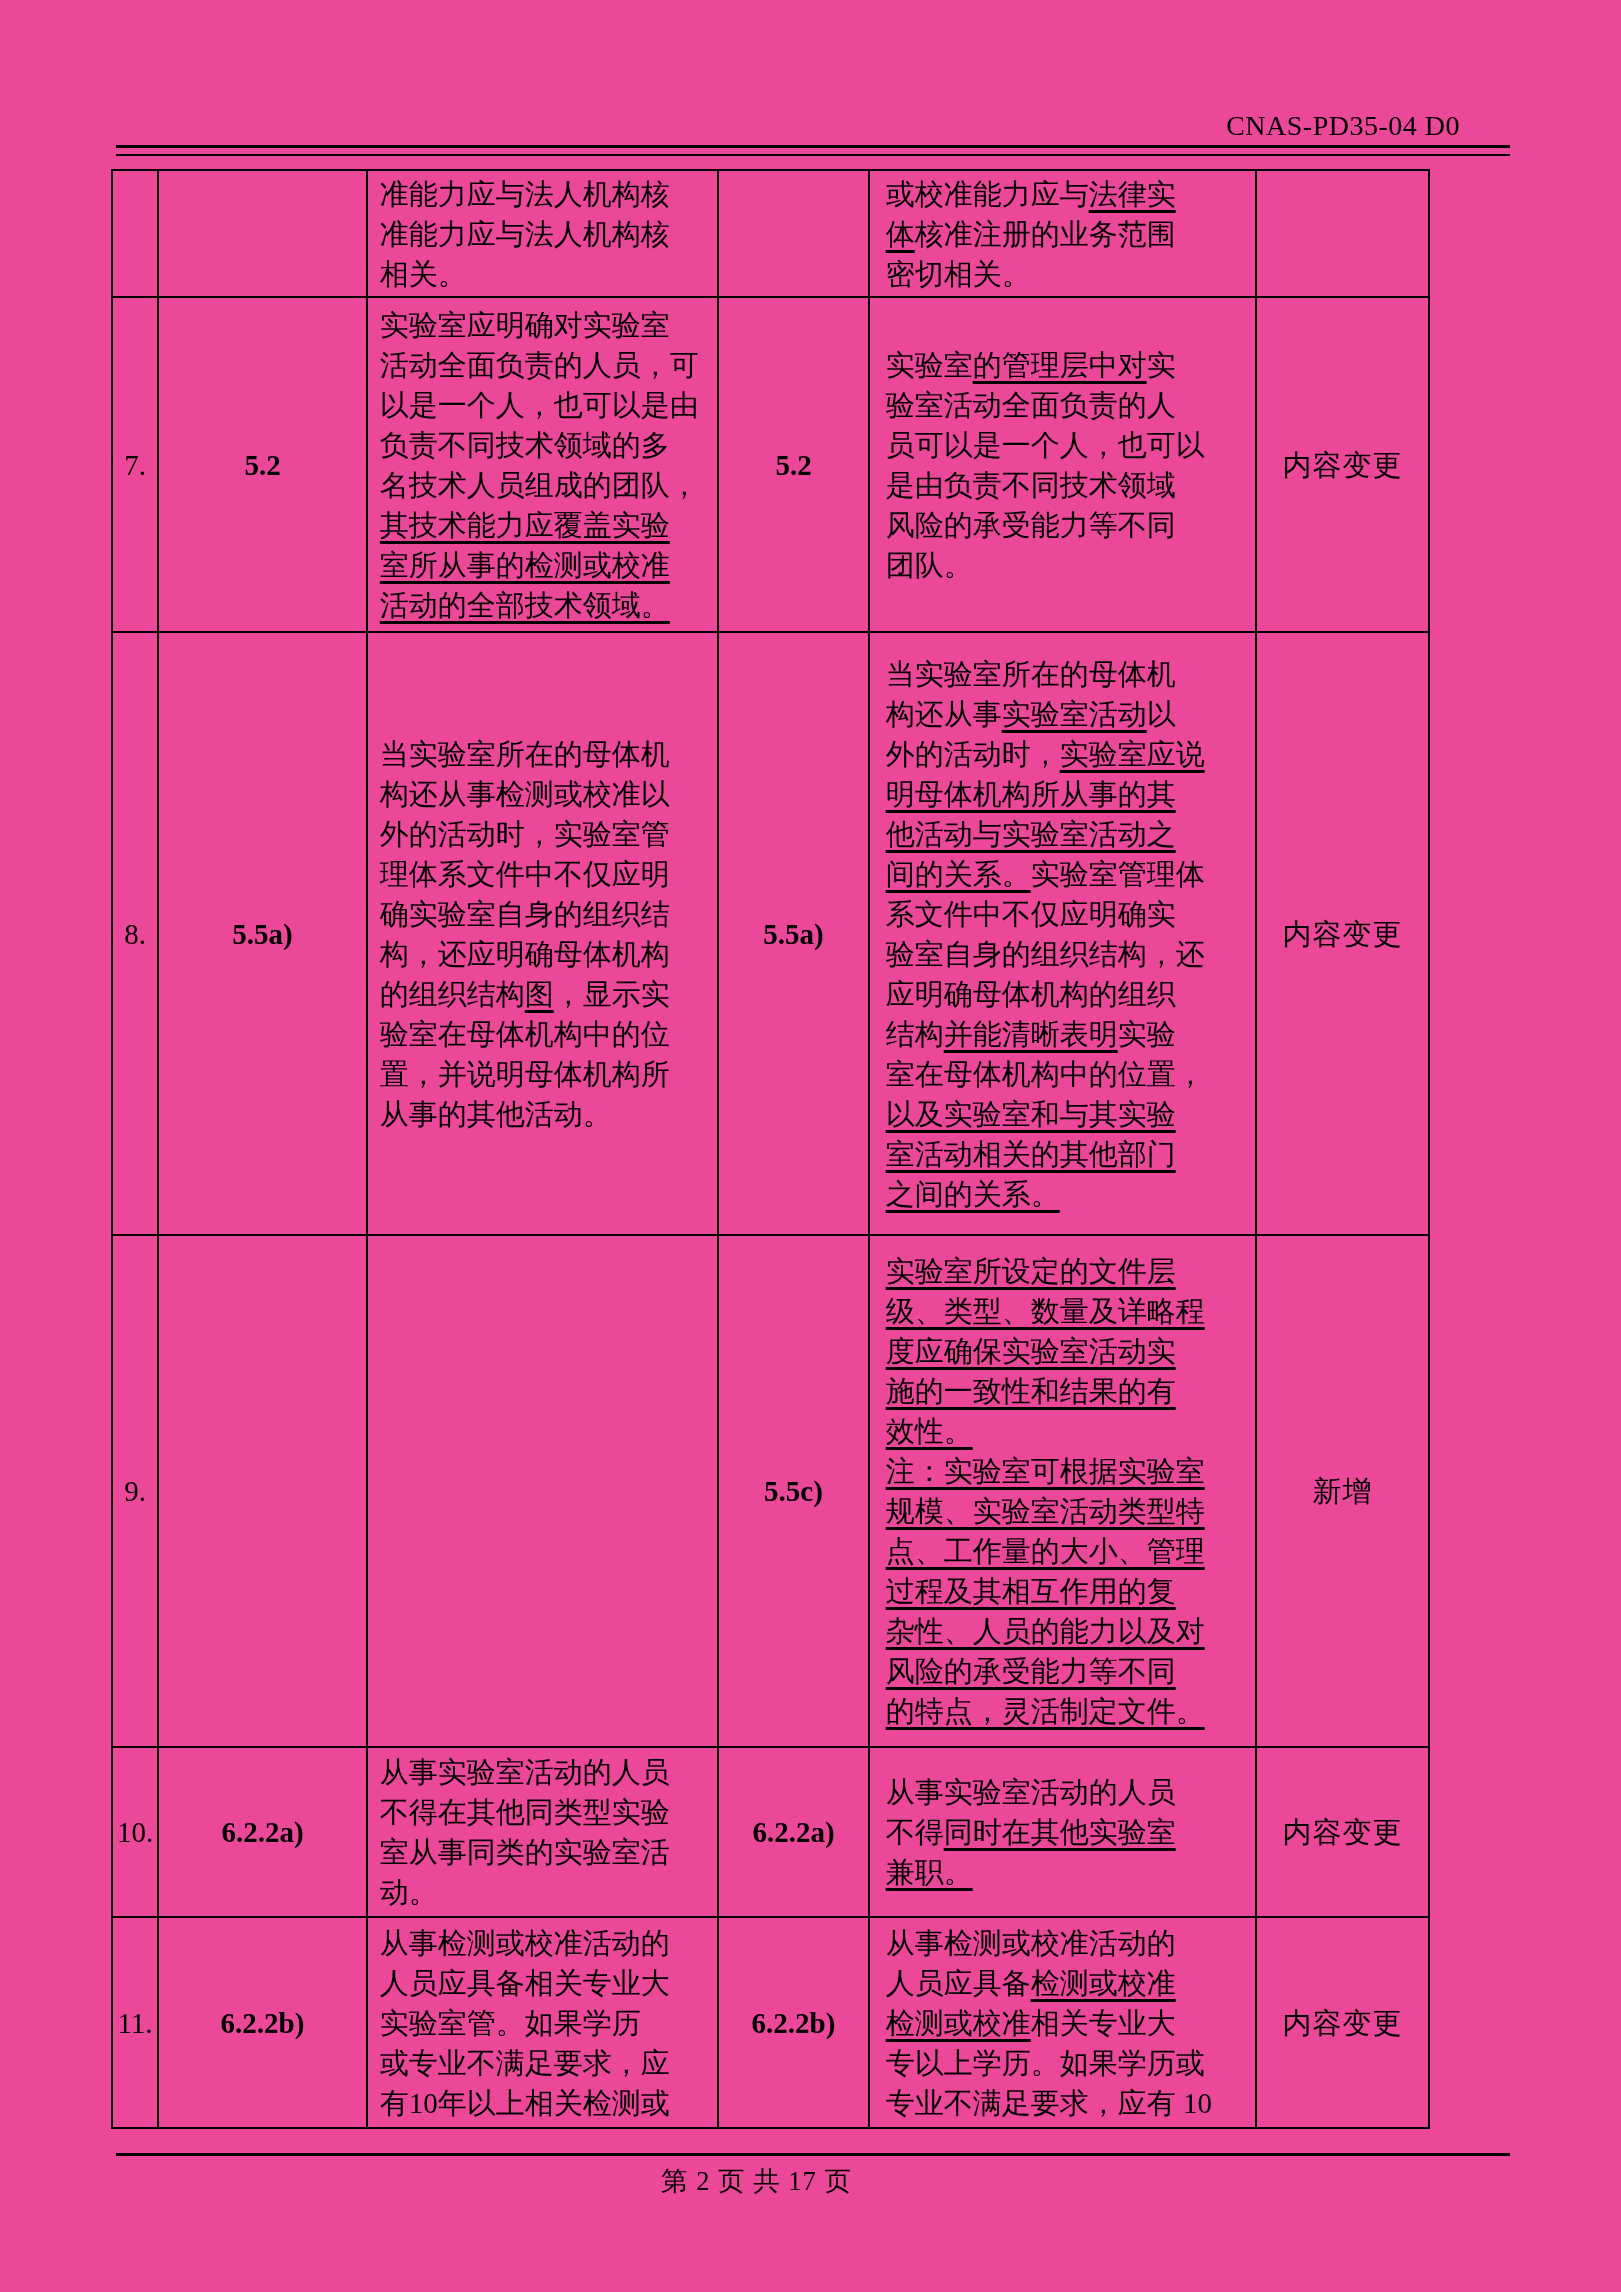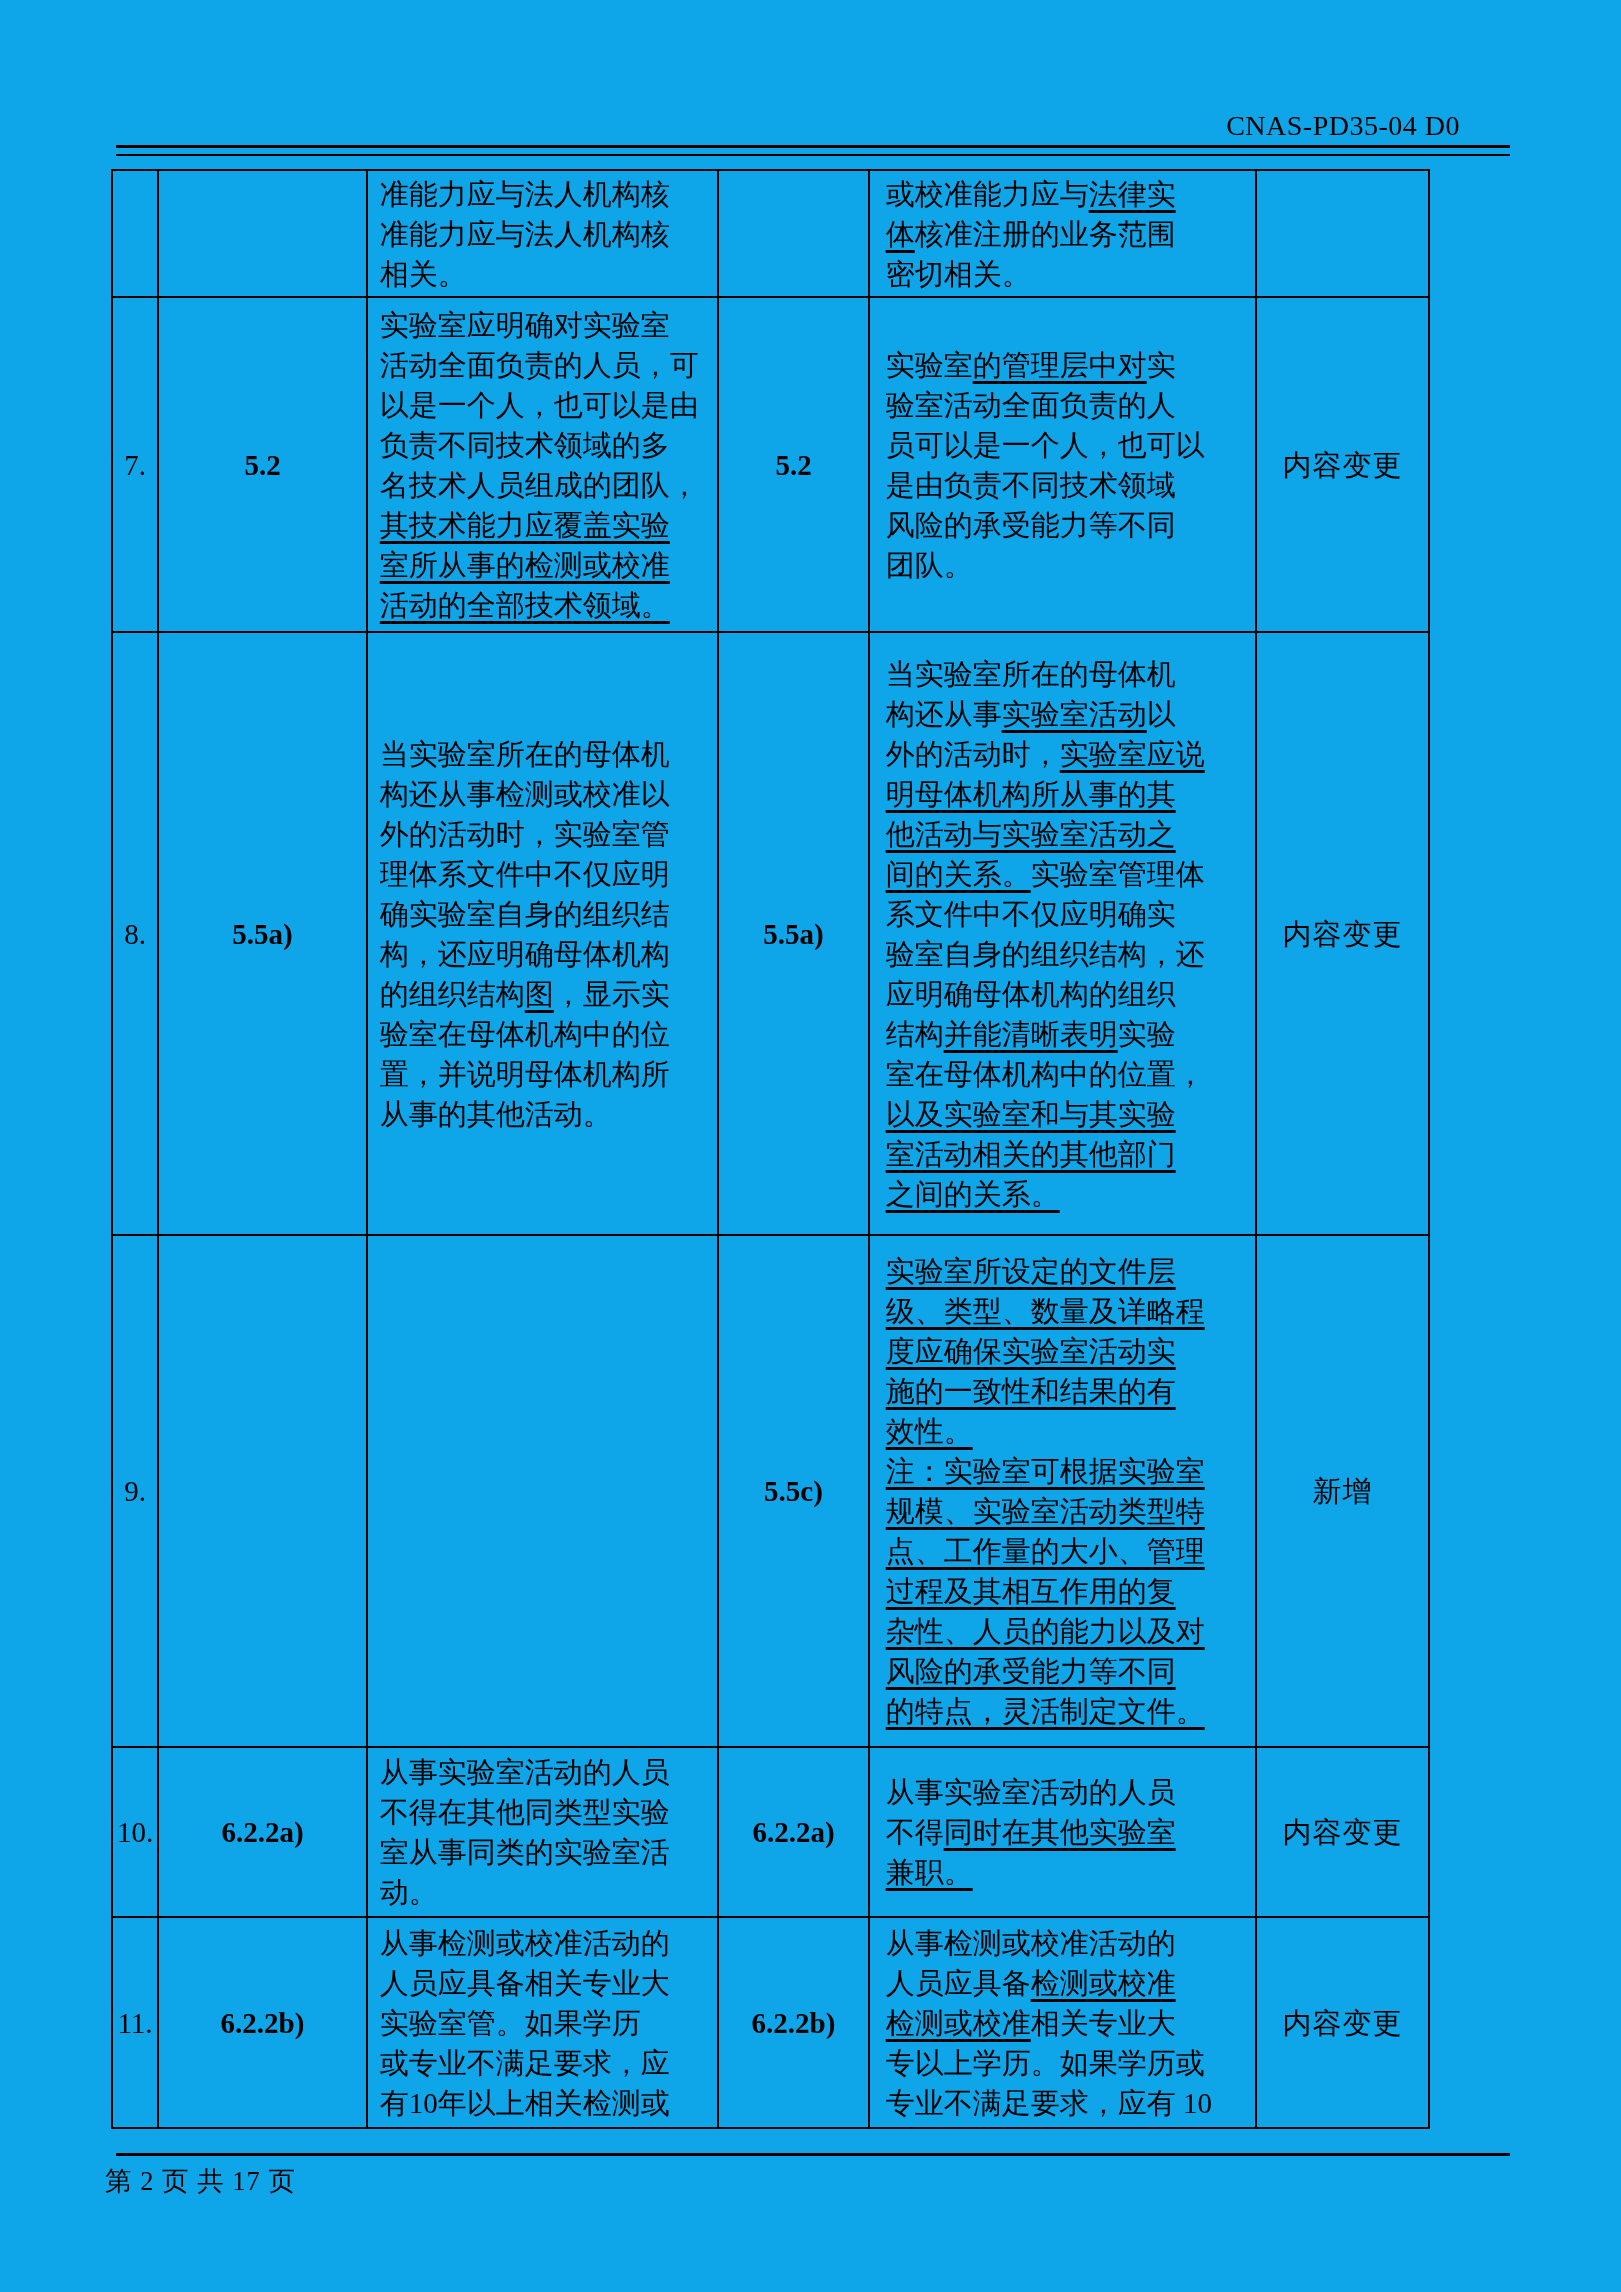--- a/index.html
+++ b/index.html
@@ -1,19 +1,19 @@
 <!DOCTYPE html>
 <html><head>
 <meta charset="utf-8">
 <style>
   html,body{margin:0;padding:0;background:#ffffff;}
   .page{
     position:relative;
     width:1621px;height:2293px;
-    background:#0ea5e9;
+    background:#ec4899;
     font-family:"Liberation Serif","DejaVu Serif",serif;
     color:#000;
     overflow:hidden;
   }
   .doc-code{
     position:absolute;top:110px;right:161px;
     font-size:28px;line-height:31px;letter-spacing:0.5px;
     text-align:right;
   }
   .rule{position:absolute;left:116px;width:1394px;background:#000;}
@@ -38,22 +38,22 @@
   .td-clause{text-align:center;font-weight:bold;}
   .td-old{text-align:left;padding:2px 11.8px;}
   .td-new{text-align:left;padding:2px 41px 2px 15.7px;}
   .td-change{text-align:center;letter-spacing:1px;}
   .u{
     text-decoration:underline;
     text-decoration-thickness:2.5px;
     text-underline-offset:5.9px;
   }
   .footer{
-    position:absolute;left:105px;top:2163px;width:1317px;
-    font-size:26.5px;letter-spacing:1px;
+    position:absolute;left:98px;top:2163px;width:1317px;
+    text-align:center;font-size:26.5px;letter-spacing:1px;
   }
 </style>
 </head>
 <body>
 
 <div class="page">
 
   <div class="doc-code">CNAS-PD35-04 D0</div>
   <div class="rule rule-thick-top"></div>
   <div class="rule rule-thin-top"></div>

